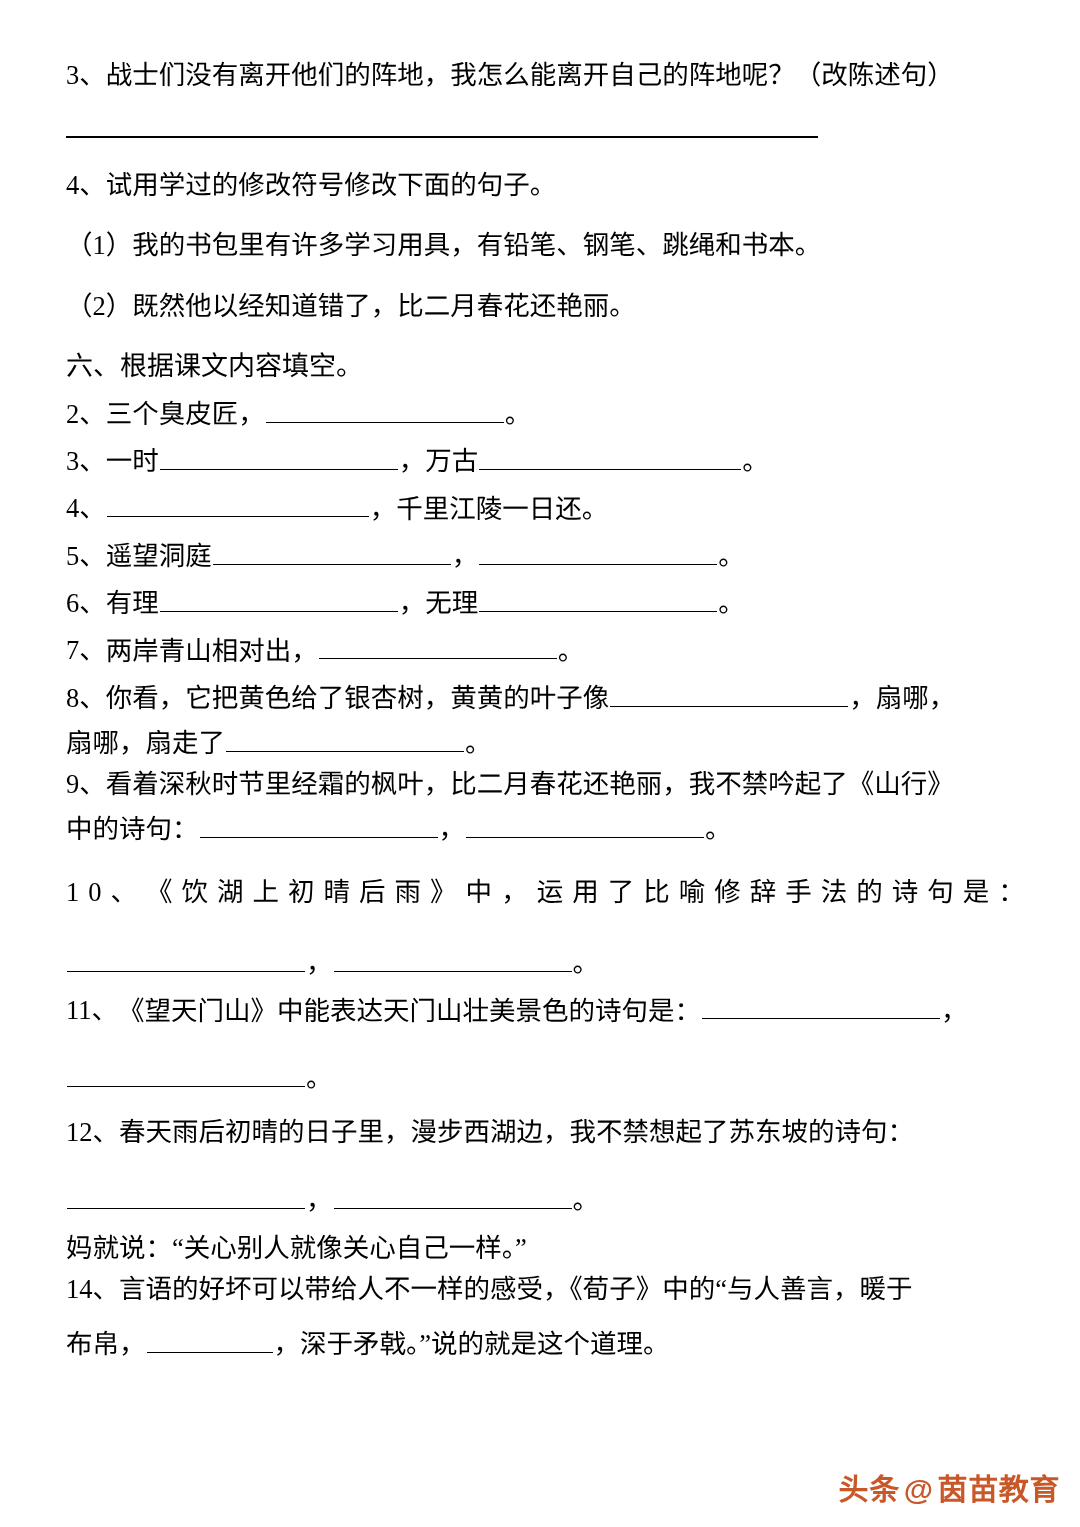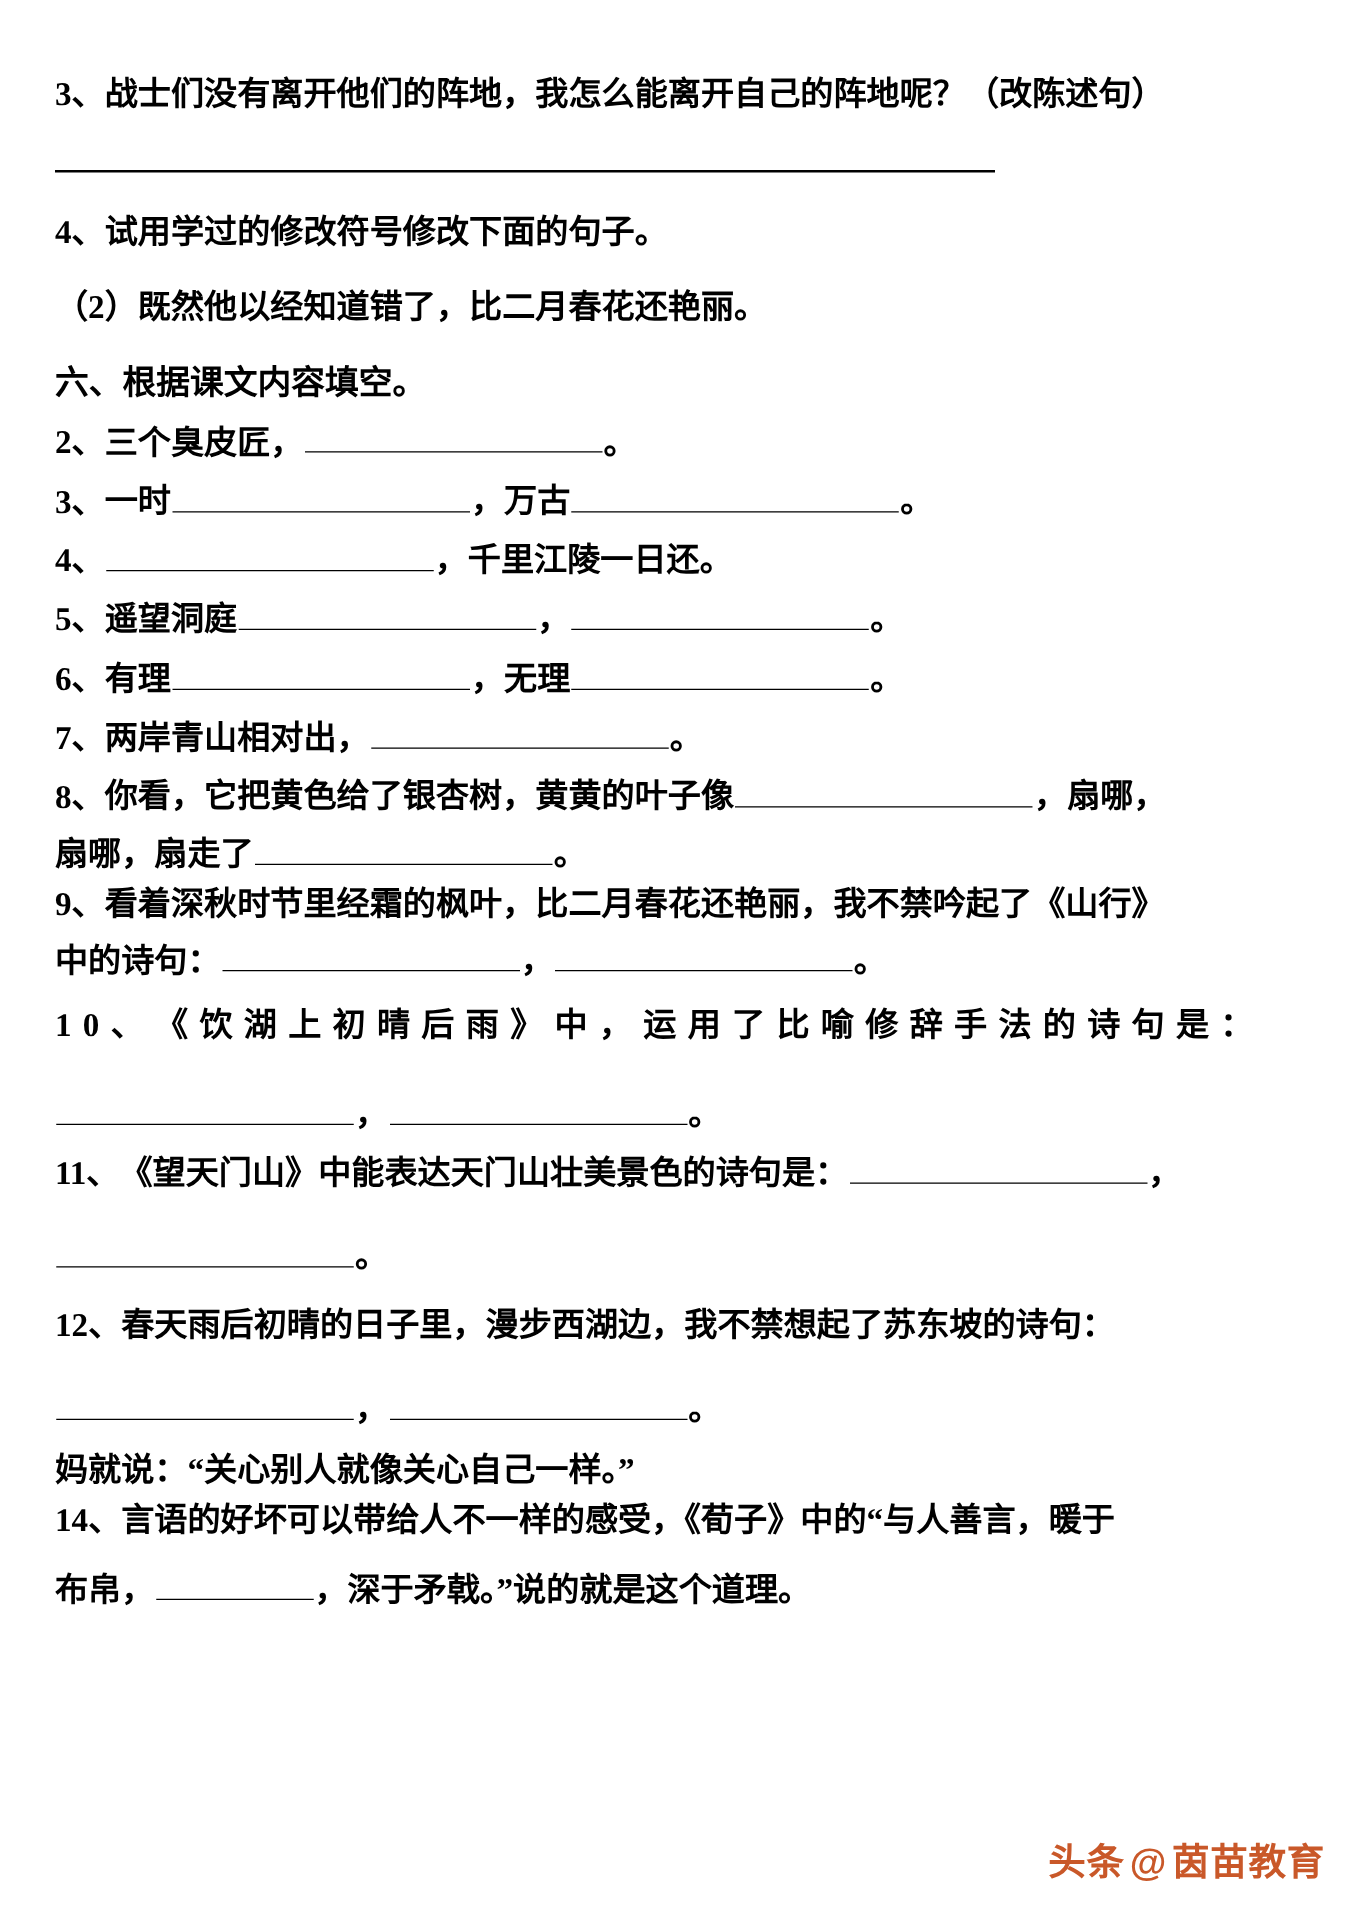--- a/index.html
+++ b/index.html
@@ -21,24 +21,23 @@
     position: absolute;
     left: 0; top: 0;
     width: 1080px;
     height: 1527px;
     padding: 0;
     box-sizing: border-box;
   }
 
   .content {
     position: absolute;
-    left: 44px;
+    left: 66px;
     top: 62px;
     width: 1006px;
-    font-weight: bold;
   }
 
   
   .q {
     font-size: 26.5px;
     line-height: 1.0;
     margin: 0;
     white-space: nowrap;
   }
 
@@ -113,20 +112,23 @@
       <span>3、</span><span>战士们没有离开他们的阵地，我怎么能离开自己的阵地呢？（改陈述句）</span>
     </div>
 
     <div style="height:47px;"></div>
     <div class="answer-rule"></div>
 
     <div class="q spaced-lg">
       <span>4、</span><span>试用学过的修改符号修改下面的句子。</span>
     </div>
 
+    <div class="q spaced-lg">
+      <span>（1）</span><span>我的书包里有许多学习用具，有铅笔、钢笔、跳绳和书本。</span>
+    </div>
 
     <div class="q spaced-lg">
       <span>（2）</span><span>既然他以经知道错了，比二月春花还艳丽。</span>
     </div>
 
     <div class="section-head spaced-lg">六、根据课文内容填空。</div>
 
     <div id="section-six-items">
         <div style="margin-top: 14px;">
           <div class="wrap-line"><span class="num">2、</span><span>三个臭皮匠，</span><span class="blank b-lg"></span><span>。</span></div>
@@ -147,21 +149,21 @@
           <div class="wrap-line"><span class="num">7、</span><span>两岸青山相对出，</span><span class="blank b-lg"></span><span>。</span></div>
         </div>
         <div style="margin-top: 14px;">
           <div class="wrap-line"><span class="num">8、</span><span>你看，它把黄色给了银杏树，黄黄的叶子像</span><span class="blank b-lg"></span><span>，扇哪，</span></div>
           <div class="wrap-line" style="margin-top: 12px;"><span>扇哪，扇走了</span><span class="blank b-lg"></span><span>。</span></div>
         </div>
         <div style="margin-top: 14px;">
           <div class="wrap-line"><span class="num">9、</span><span>看着深秋时节里经霜的枫叶，比二月春花还艳丽，我不禁吟起了《山行》</span></div>
           <div class="wrap-line" style="margin-top: 12px;"><span>中的诗句：</span><span class="blank b-lg"></span><span>，</span><span class="blank b-lg"></span><span>。</span></div>
         </div>
-        <div style="margin-top: 16px;">
+        <div style="margin-top: 28px;">
           <div class="justify-line"><span class="num">10、</span><span>《饮湖上初晴后雨》中，运用了比喻修辞手法的诗句是：</span></div>
           <div class="wrap-line" style="margin-top: 34px;"><span class="blank b-lg"></span><span>，</span><span class="blank b-lg"></span><span>。</span></div>
         </div>
         <div style="margin-top: 14px;">
           <div class="wrap-line"><span class="num">11、</span><span>《望天门山》中能表达天门山壮美景色的诗句是：</span><span class="blank b-lg"></span><span>，</span></div>
           <div class="wrap-line" style="margin-top: 34px;"><span class="blank b-lg"></span><span>。</span></div>
         </div>
         <div style="margin-top: 28px;">
           <div class="wrap-line"><span class="num">12、</span><span>春天雨后初晴的日子里，漫步西湖边，我不禁想起了苏东坡的诗句：</span></div>
           <div class="wrap-line" style="margin-top: 34px;"><span class="blank b-lg"></span><span>，</span><span class="blank b-lg"></span><span>。</span></div>

